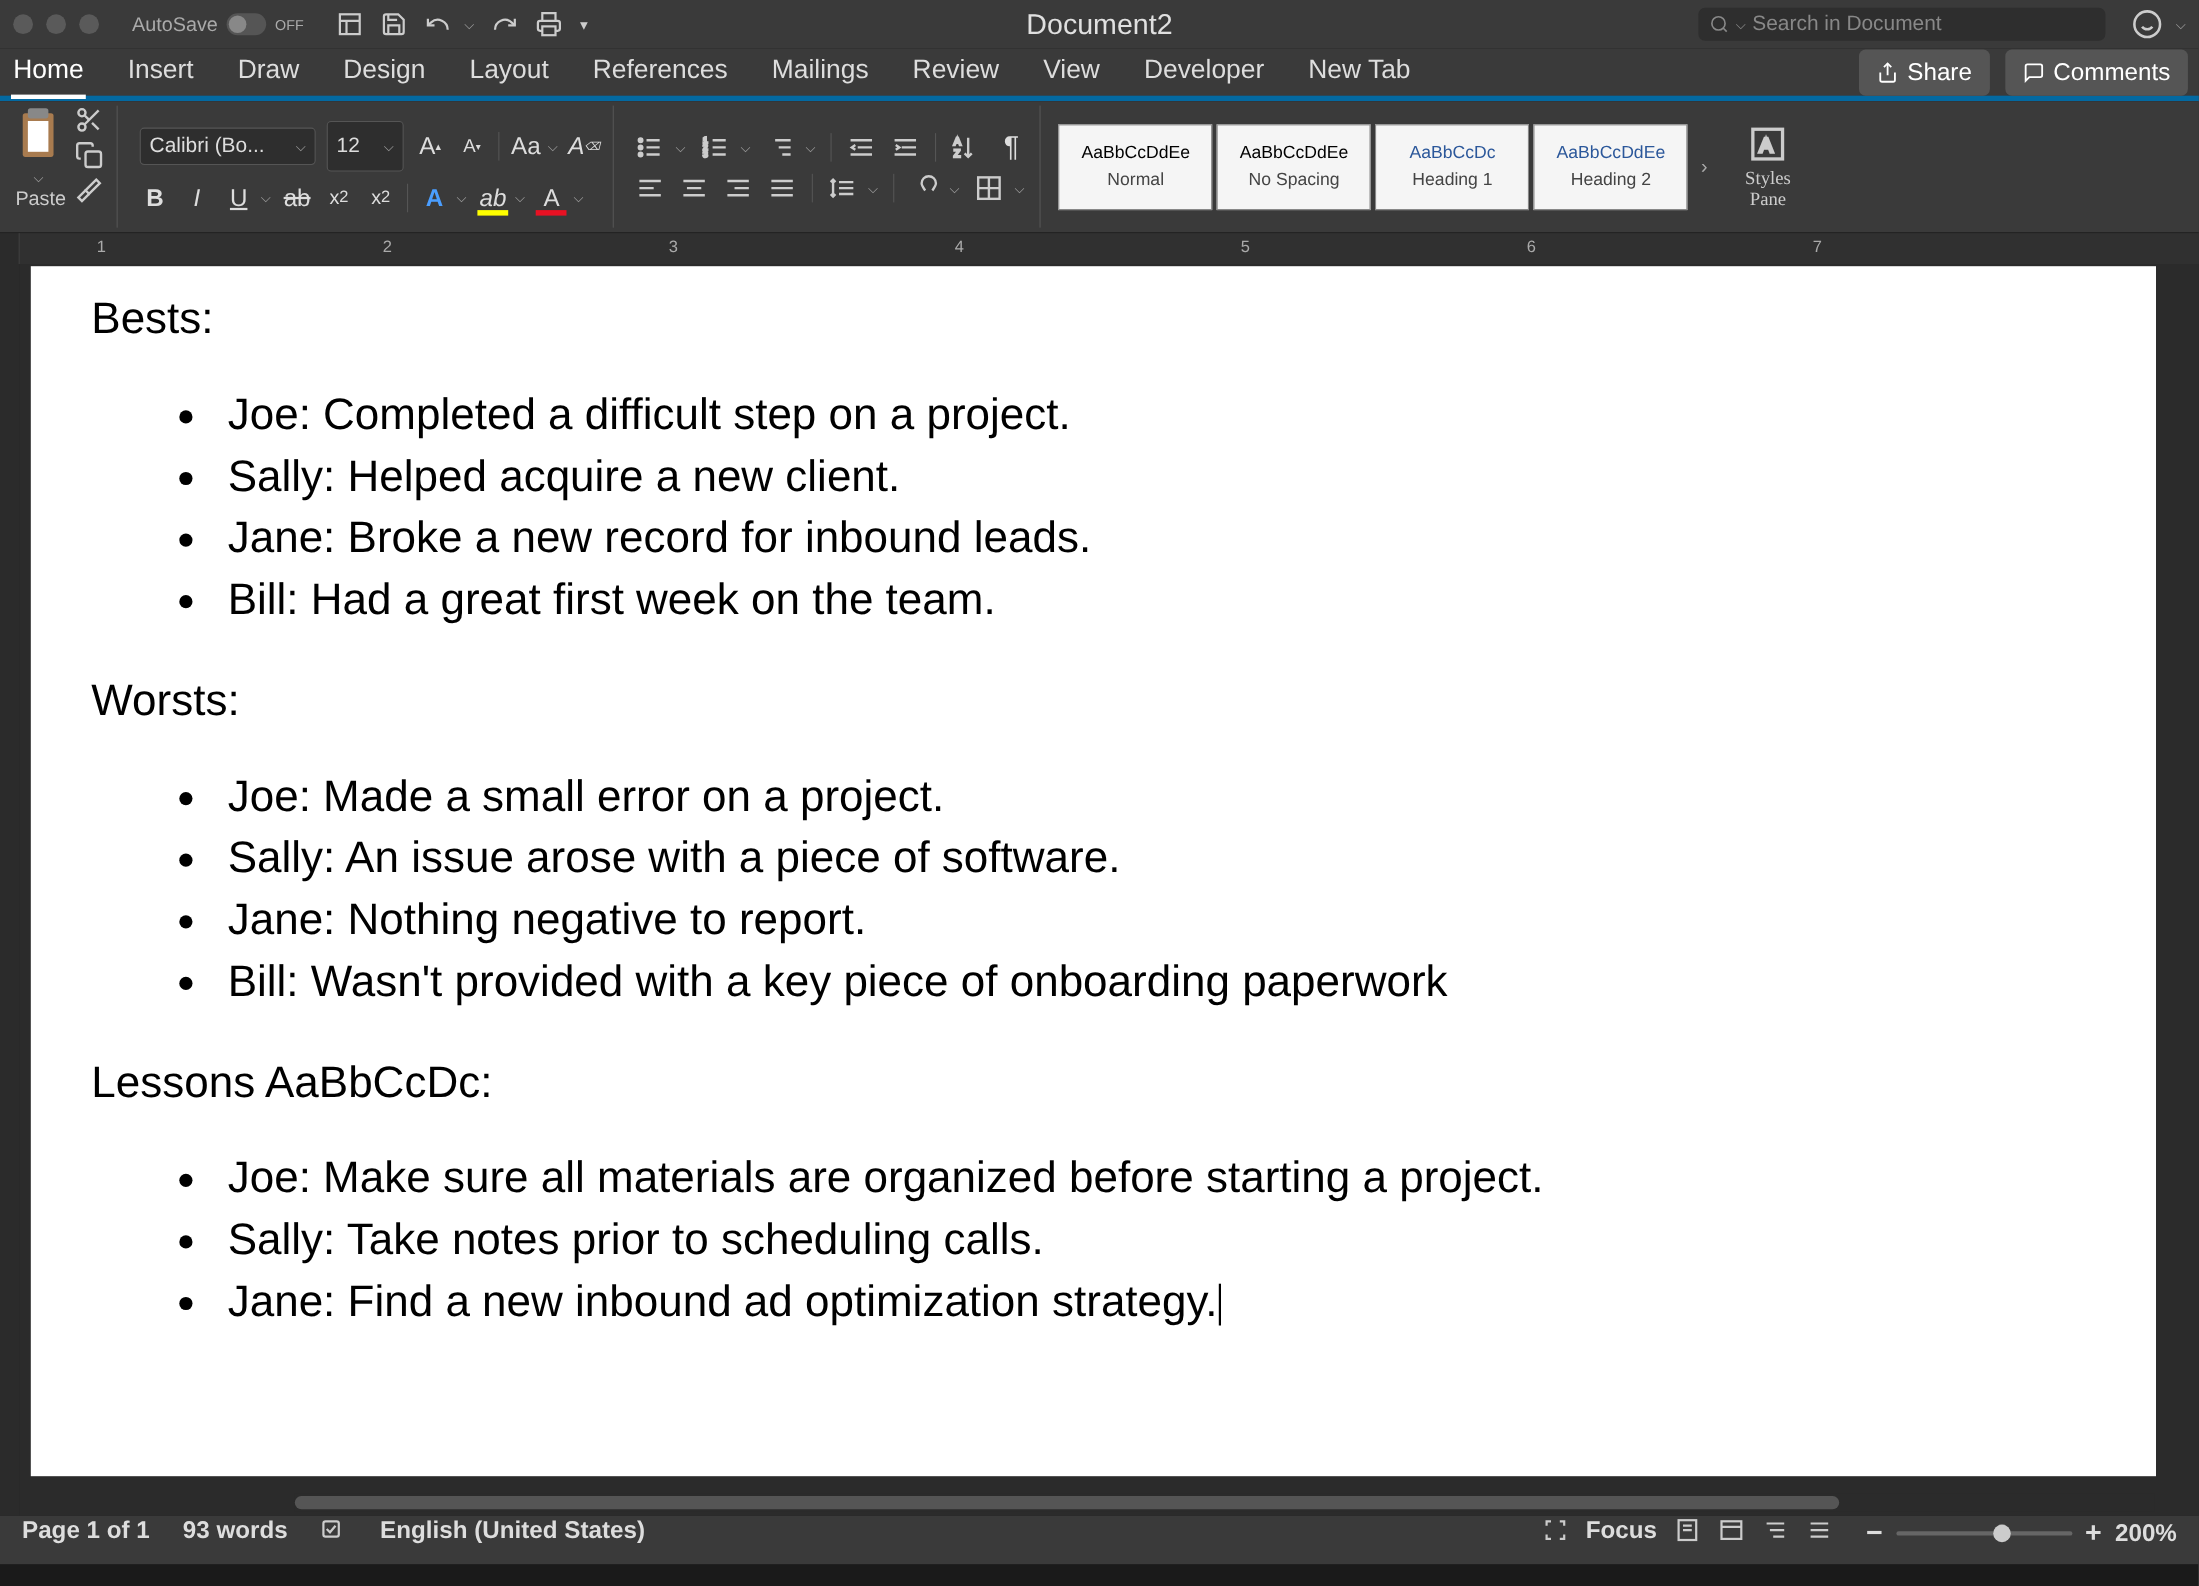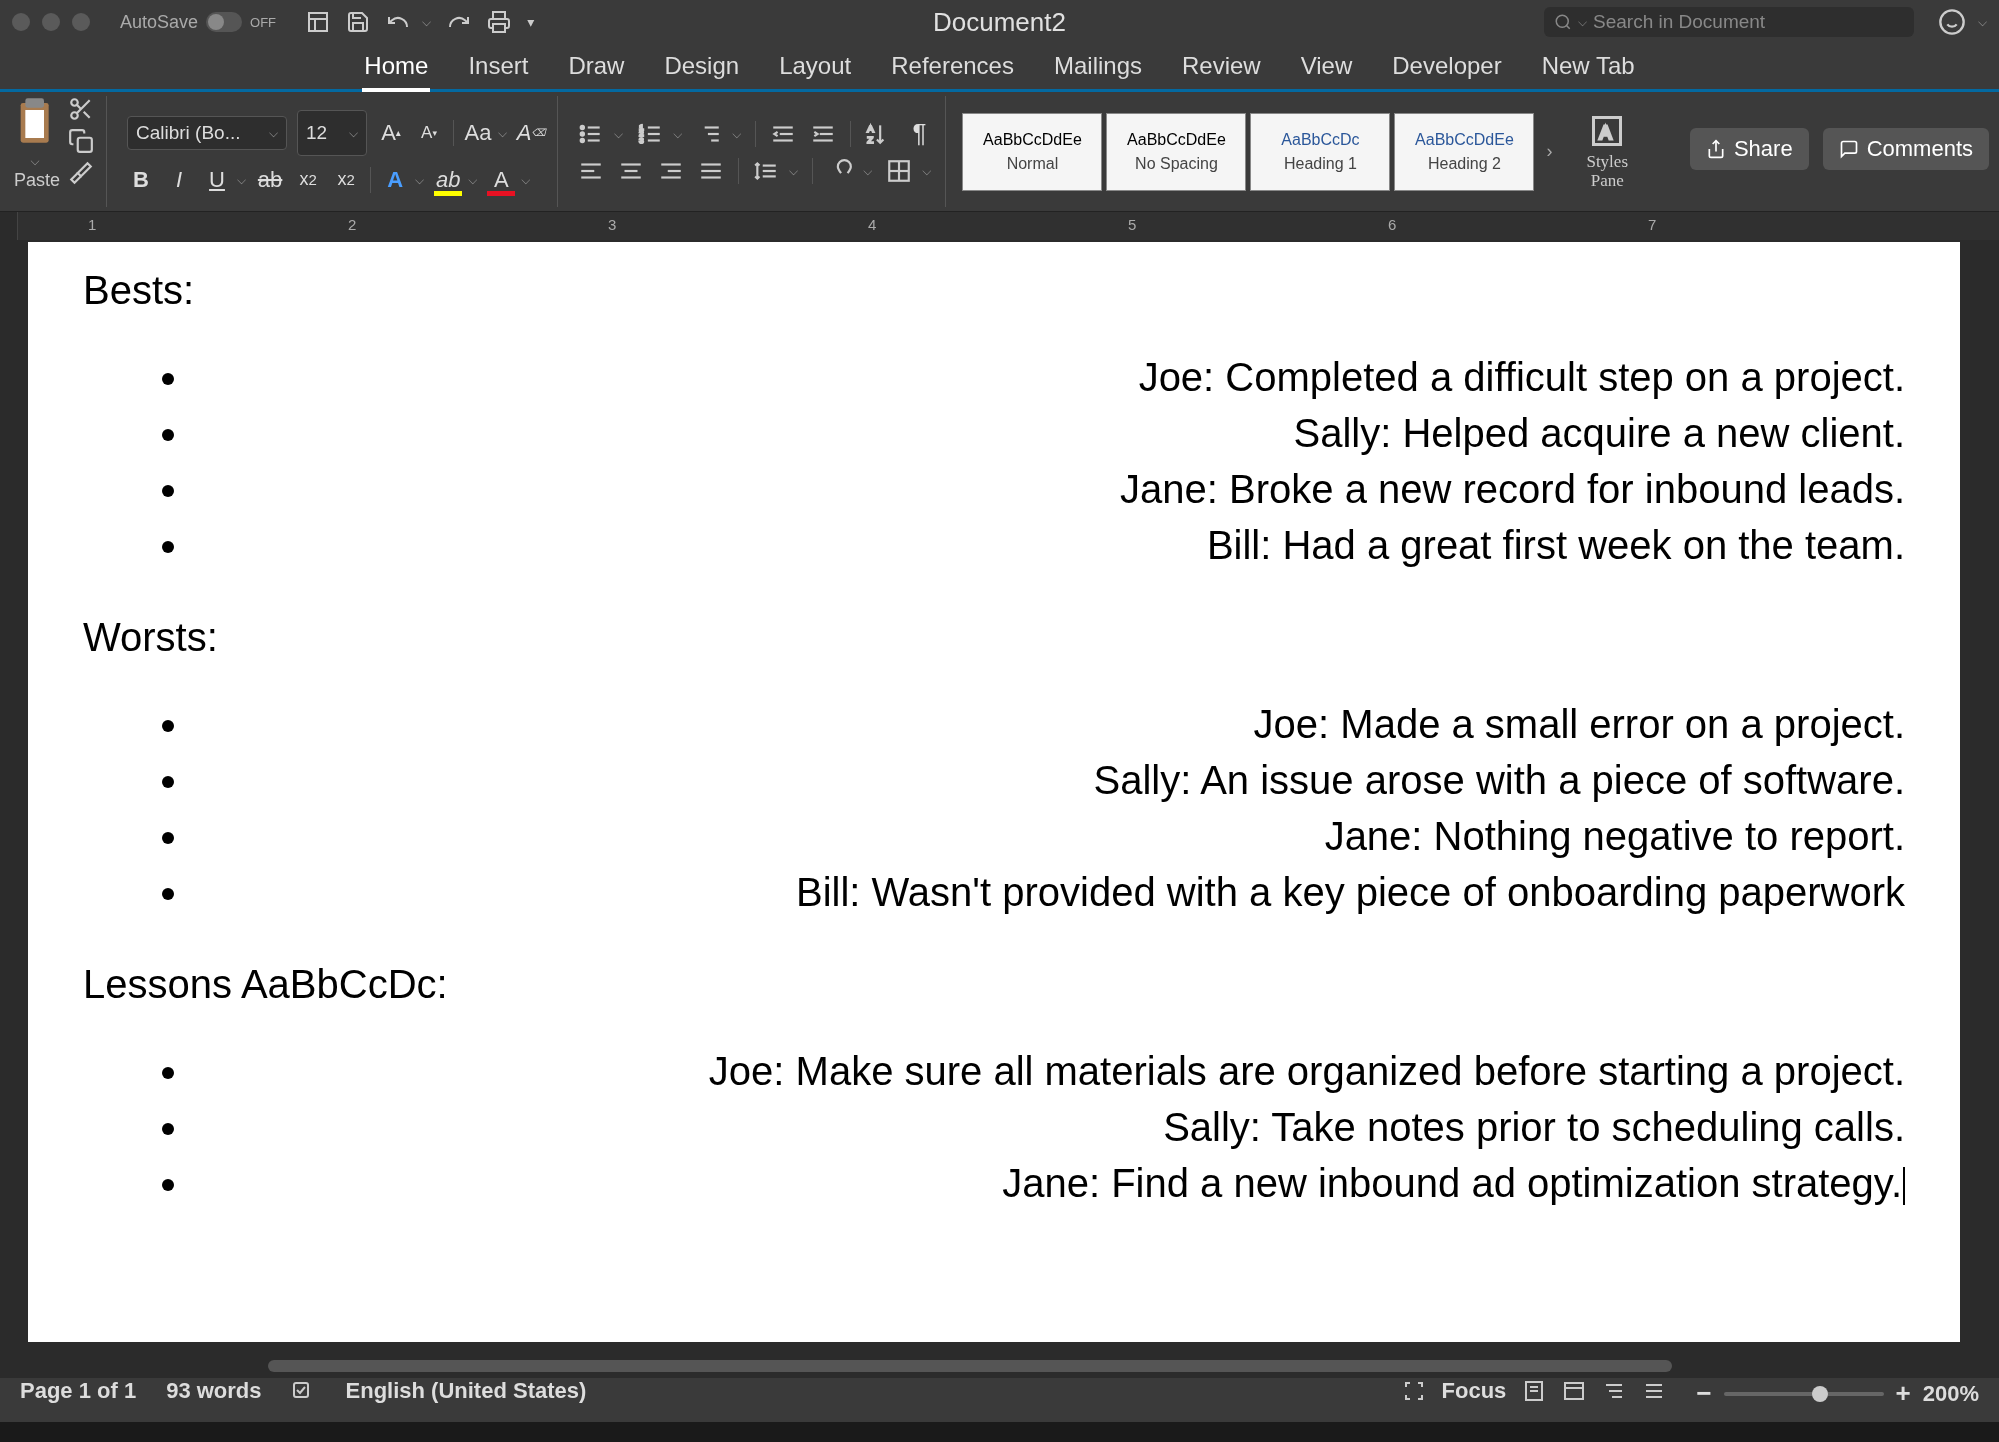--- a/index.html
+++ b/index.html
@@ -12,21 +12,21 @@
 .autosave { display: flex; align-items: center; gap: 8px; margin-left: 20px; color: #aaa; font-size: 18px; }
 .autosave-toggle { width: 36px; height: 20px; border-radius: 10px; background: #555; position: relative; }
 .autosave-toggle::before { content: ""; position: absolute; width: 16px; height: 16px; background: #888; border-radius: 50%; top: 2px; left: 2px; }
 .qat { display: flex; gap: 16px; margin-left: 20px; align-items: center; }
 .qat svg { width: 24px; height: 24px; }
 .doc-title { position: absolute; left: 50%; transform: translateX(-50%); font-size: 26px; color: #e0e0e0; }
 .search-doc { margin-left: auto; background: #2e2e2e; border-radius: 6px; height: 30px; width: 370px; display: flex; align-items: center; padding: 0 10px; color: #888; font-size: 19px; gap: 6px; }
 .smile { margin-left: 14px; }
 
 
-.tabbar { background: #3a3a3a; height: 48px; display: flex; align-items: center; padding: 0 10px; gap: 36px; border-bottom: 3px solid #0369a1; flex-direction: column; }
+.tabbar { background: #3a3a3a; height: 48px; display: flex; align-items: center; padding: 0 10px; gap: 48px; border-bottom: 5px solid #0369a1; }
 .tabbar .tab { font-size: 24px; color: #ddd; padding: 8px 2px; cursor: pointer; }
 .tabbar .tab.active { color: #fff; border-bottom: 4px solid #fff; font-weight: 500; }
 .tabbar-right { margin-left: auto; display: flex; gap: 14px; }
 .tabbar-right .btn { background: #555; border-radius: 6px; padding: 8px 16px; color: #fff; display: flex; align-items: center; gap: 8px; font-size: 22px; }
 
 
 .ribbon { background: #3a3a3a; height: 120px; display: flex; align-items: center; padding: 4px 12px; gap: 8px; border-bottom: 1px solid #222; }
 .paste-group { display: flex; gap: 6px; align-items: flex-start; padding-right: 12px; border-right: 1px solid #555; height: 100%; }
 .paste-main { display: flex; flex-direction: column; align-items: center; gap: 2px; }
 .paste-main .icon { width: 50px; height: 56px; position: relative; }
@@ -65,21 +65,21 @@
 .ruler { flex: 1; height: 28px; background: #303030; position: relative; color: #aaa; font-size: 15px; }
 .ruler .num { position: absolute; top: 4px; }
 
 
 .doc-area { display: flex; background: #2b2b2b; height: 1138px; }
 .vruler { width: 18px; background: #2b2b2b; }
 .page-wrap { flex: 1; background: #2b2b2b; position: relative; overflow: hidden; }
 .page { background: #fff; color: #000; width: 1932px; margin: 2px 24px 0 10px; padding: 16px 55px 40px 55px; min-height: 1100px; font-family: Calibri, sans-serif; }
 .page h2 { font-size: 40px; font-weight: normal; margin-bottom: 36px; margin-top: 42px; }
 .page h2:first-child { margin-top: 10px; }
-.page ul { list-style: disc; padding-left: 110px; text-align: right; }
+.page ul { list-style: disc; padding-left: 110px; }
 .page li { font-size: 40px; line-height: 1.4; padding-left: 14px; }
 .cursor { display: inline-block; width: 2px; height: 38px; background: #000; vertical-align: text-bottom; margin-left: 1px; }
 .hscroll { position: absolute; bottom: 4px; left: 250px; right: 40px; height: 16px; background: #2b2b2b; }
 .hscroll .thumb { position: absolute; left: 0; width: 83%; height: 12px; background: #555; border-radius: 6px; top: 2px; }
 
 
 .statusbar { background: #3a3a3a; height: 44px; display: flex; align-items: flex-start; padding: 0 20px; gap: 30px; color: #ddd; font-size: 22px; font-weight: bold; }
 .statusbar .spacer { flex: 1; }
 .statusbar svg { width: 24px; height: 24px; }
 .view-btns { display: flex; gap: 16px; align-items: center; }

